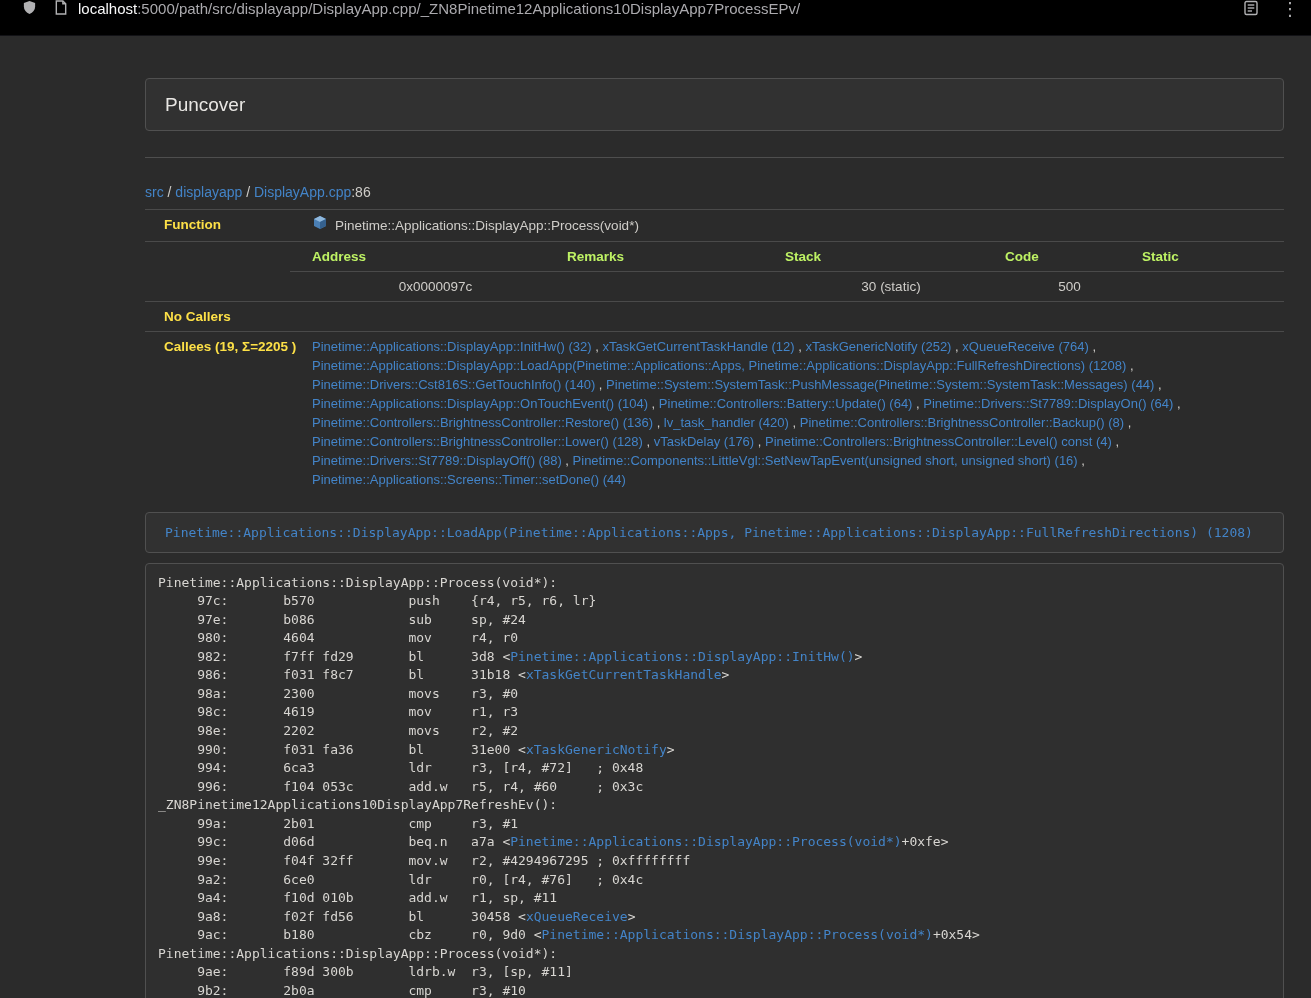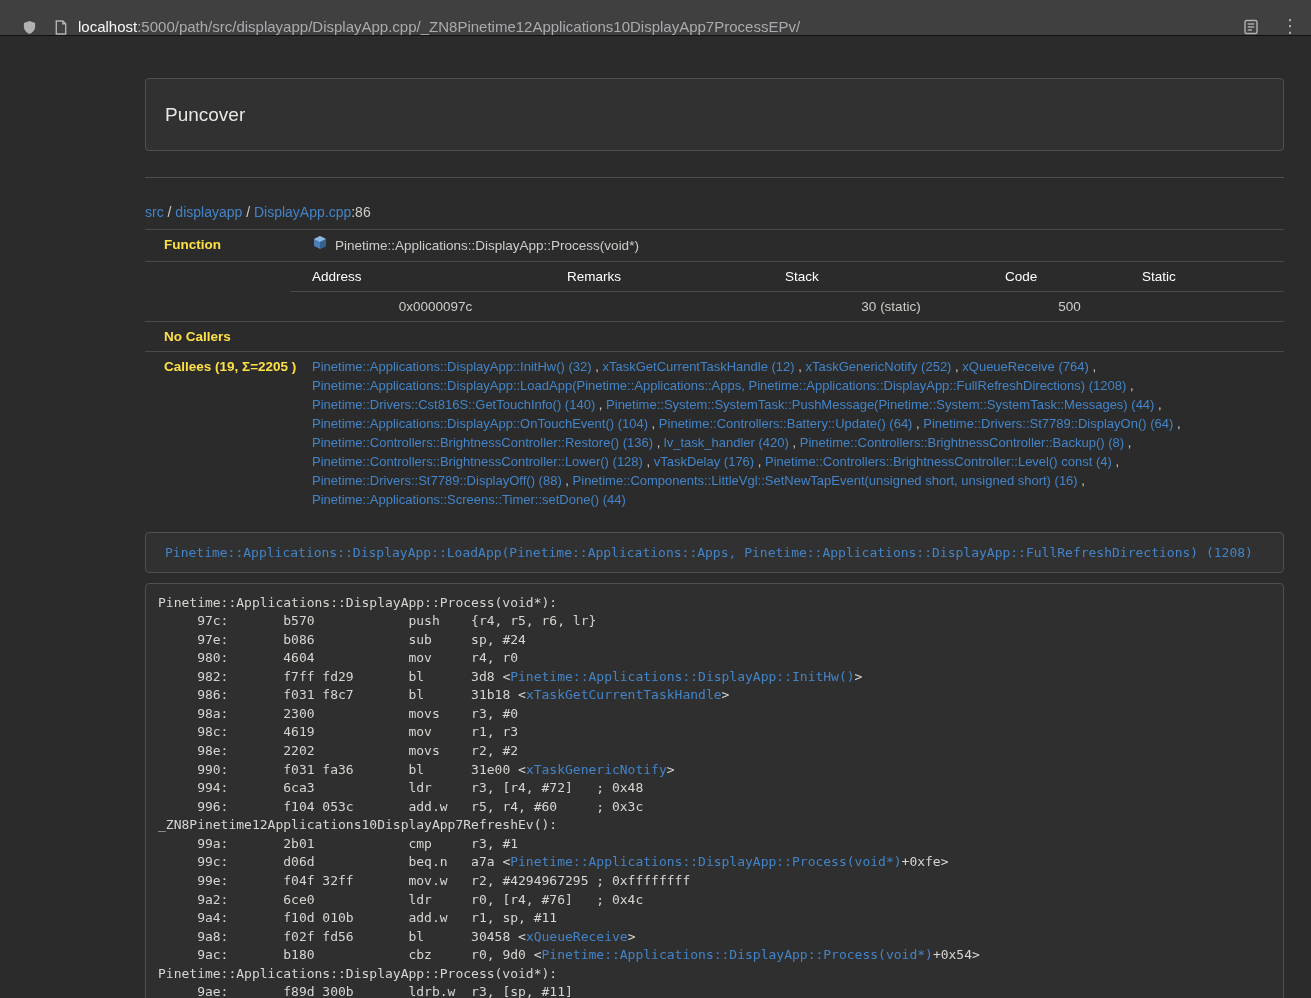--- a/index.html
+++ b/index.html
@@ -7,39 +7,39 @@
   body {
     width:1311px; height:998px; overflow:hidden;
     background:#2b2b2b;
     font-family:"Liberation Sans","DejaVu Sans",sans-serif;
     color:#cfcdc9;
   }
   a { color:#4384c8; text-decoration:none; }
 
   
   .browser-bar {
-    height:36px; background:#404040; border-bottom:1px solid #121216;
-    display:flex; align-items:flex-end;
+    height:36px; background:#000000; border-bottom:1px solid #121216;
+    display:flex; align-items:flex-start;
   }
   .tb-icon { display:inline-flex; align-items:center; justify-content:center; flex:0 0 auto; }
   .shield { margin-left:22px; }
   .pageico { margin-left:17px; }
   .url-text { margin-left:10px; font-size:15px; white-space:nowrap; overflow:hidden; }
   .url-host { color:#f9f9fa; }
   .url-rest { color:#abaaae; }
   .tb-spacer { flex:1 1 auto; }
   .reader { margin-right:24px; }
   .kebab { margin-right:14px; color:#b1b1b3; font-size:18px; line-height:1; width:14px; text-align:center; }
 
   
   .container { width:1139px; margin-left:145px; }
 
   .title-panel {
     margin-top:42px; background:#313131; border:1px solid #505050;
-    border-radius:4px; padding:25px 19px;
+    border-radius:4px; padding:15px 19px;
   }
   .title-panel h1 { margin:0; font-size:19px; line-height:21px; font-weight:400; color:#e8e6e3; }
 
   hr.divider { border:none; border-top:1px solid #4e4e4e; margin:26px 0 0 0; }
 
   .breadcrumb { margin-top:24px; margin-bottom:7px; font-size:14px; line-height:20px; }
   .breadcrumb .sep { color:#cfcdc9; }
 
   table.main { width:100%; border-collapse:collapse; table-layout:fixed; font-size:13.5px; }
   table.main col.labelcol { width:145px; }
@@ -52,21 +52,21 @@
   }
   table.main > tbody > tr > td.nopad { padding:0; }
 
   .func-cell { display:flex; align-items:center; gap:7px; }
 
   table.inner { width:100%; border-collapse:collapse; table-layout:fixed; font-size:13.5px; }
   table.inner col:nth-child(1){ width:277px; }
   table.inner col:nth-child(2){ width:218px; }
   table.inner col:nth-child(3){ width:220px; }
   table.inner col:nth-child(4){ width:137px; }
-  table.inner th { text-align:left; font-weight:400; color:#ffffff; padding:5px 8px 5px 0; line-height:19px; }
+  table.inner th { text-align:left; font-weight:700; color:#bef264; padding:5px 8px 5px 0; line-height:19px; }
   table.inner th:first-child, table.inner td:first-child { padding-left:22px; }
   table.inner td { padding:5px 8px 5px 0; line-height:19px; border-top:1px solid #4a4a4a;text-align:center; }
 
   td.callees { font-size:13px; line-height:20px; padding-top:6px; padding-bottom:6px; }
   td.callees .sep { color:#cfcdc9; }
 
   .symbol-panel {
     margin-top:18px; background:#313131; border:1px solid #505050; border-radius:4px;
     padding:10px 19px; font-family:"DejaVu Sans Mono","Liberation Mono",monospace;
     font-size:13px; line-height:19px; white-space:nowrap; overflow:hidden;

